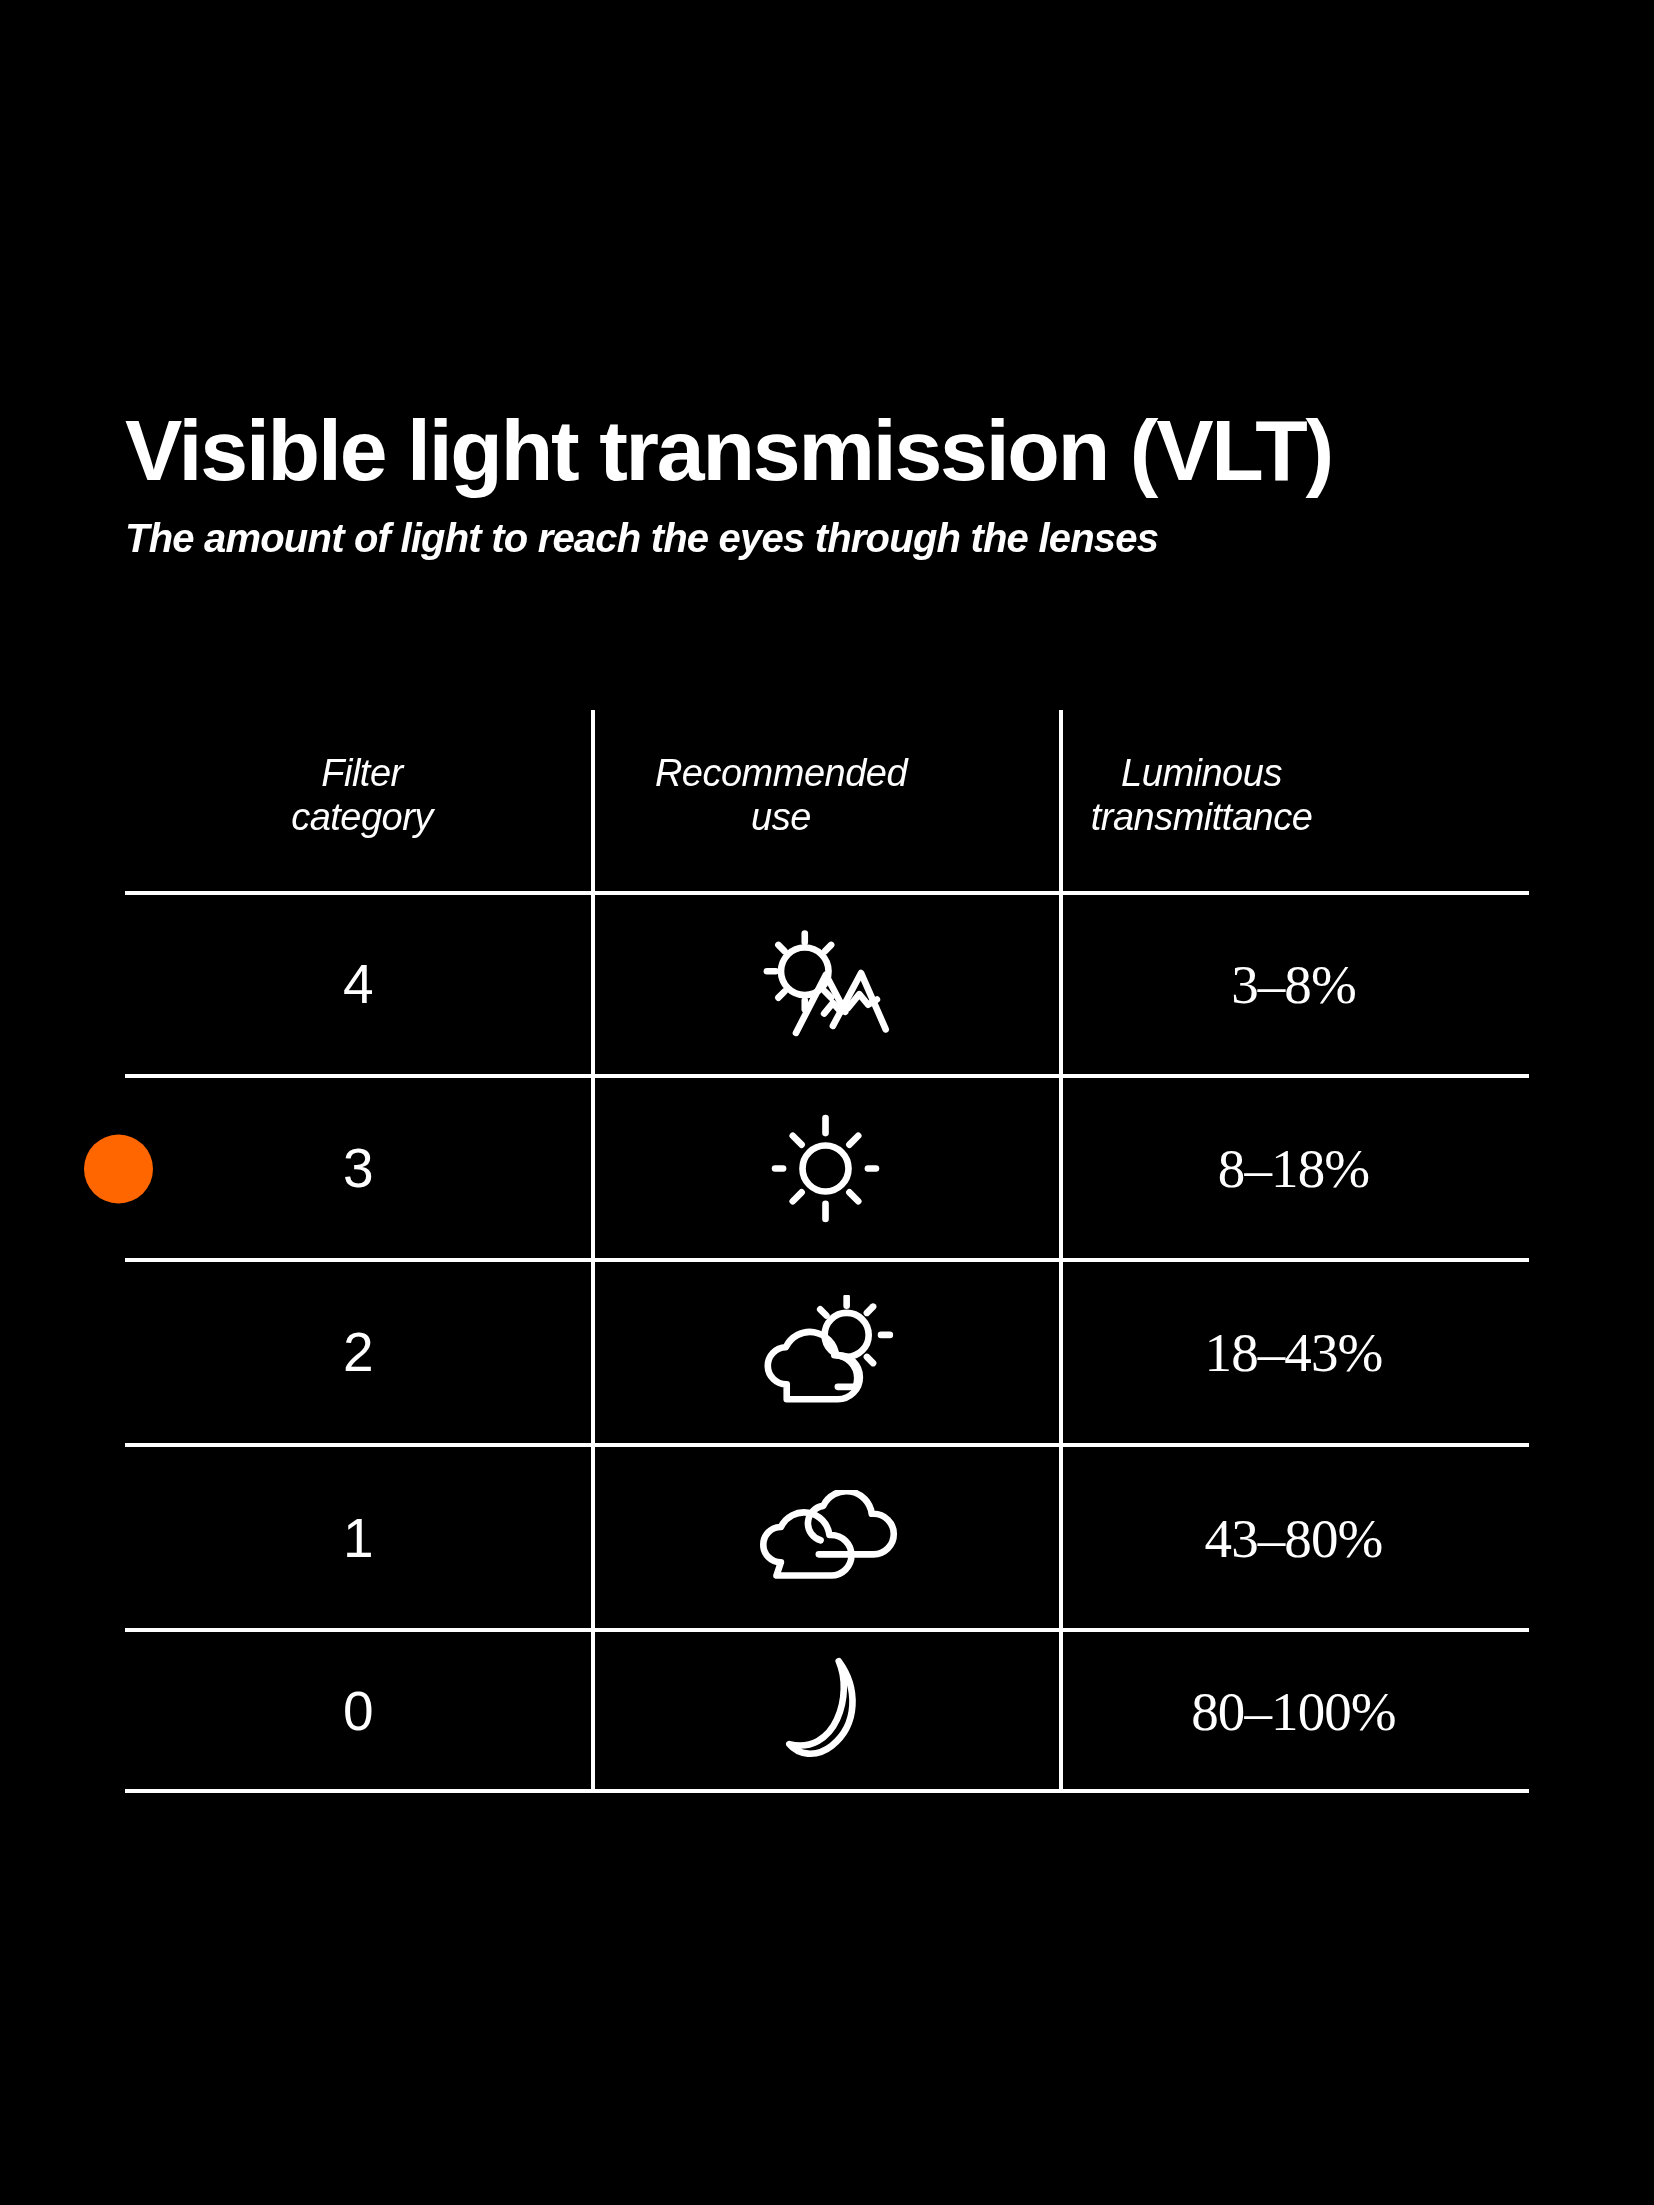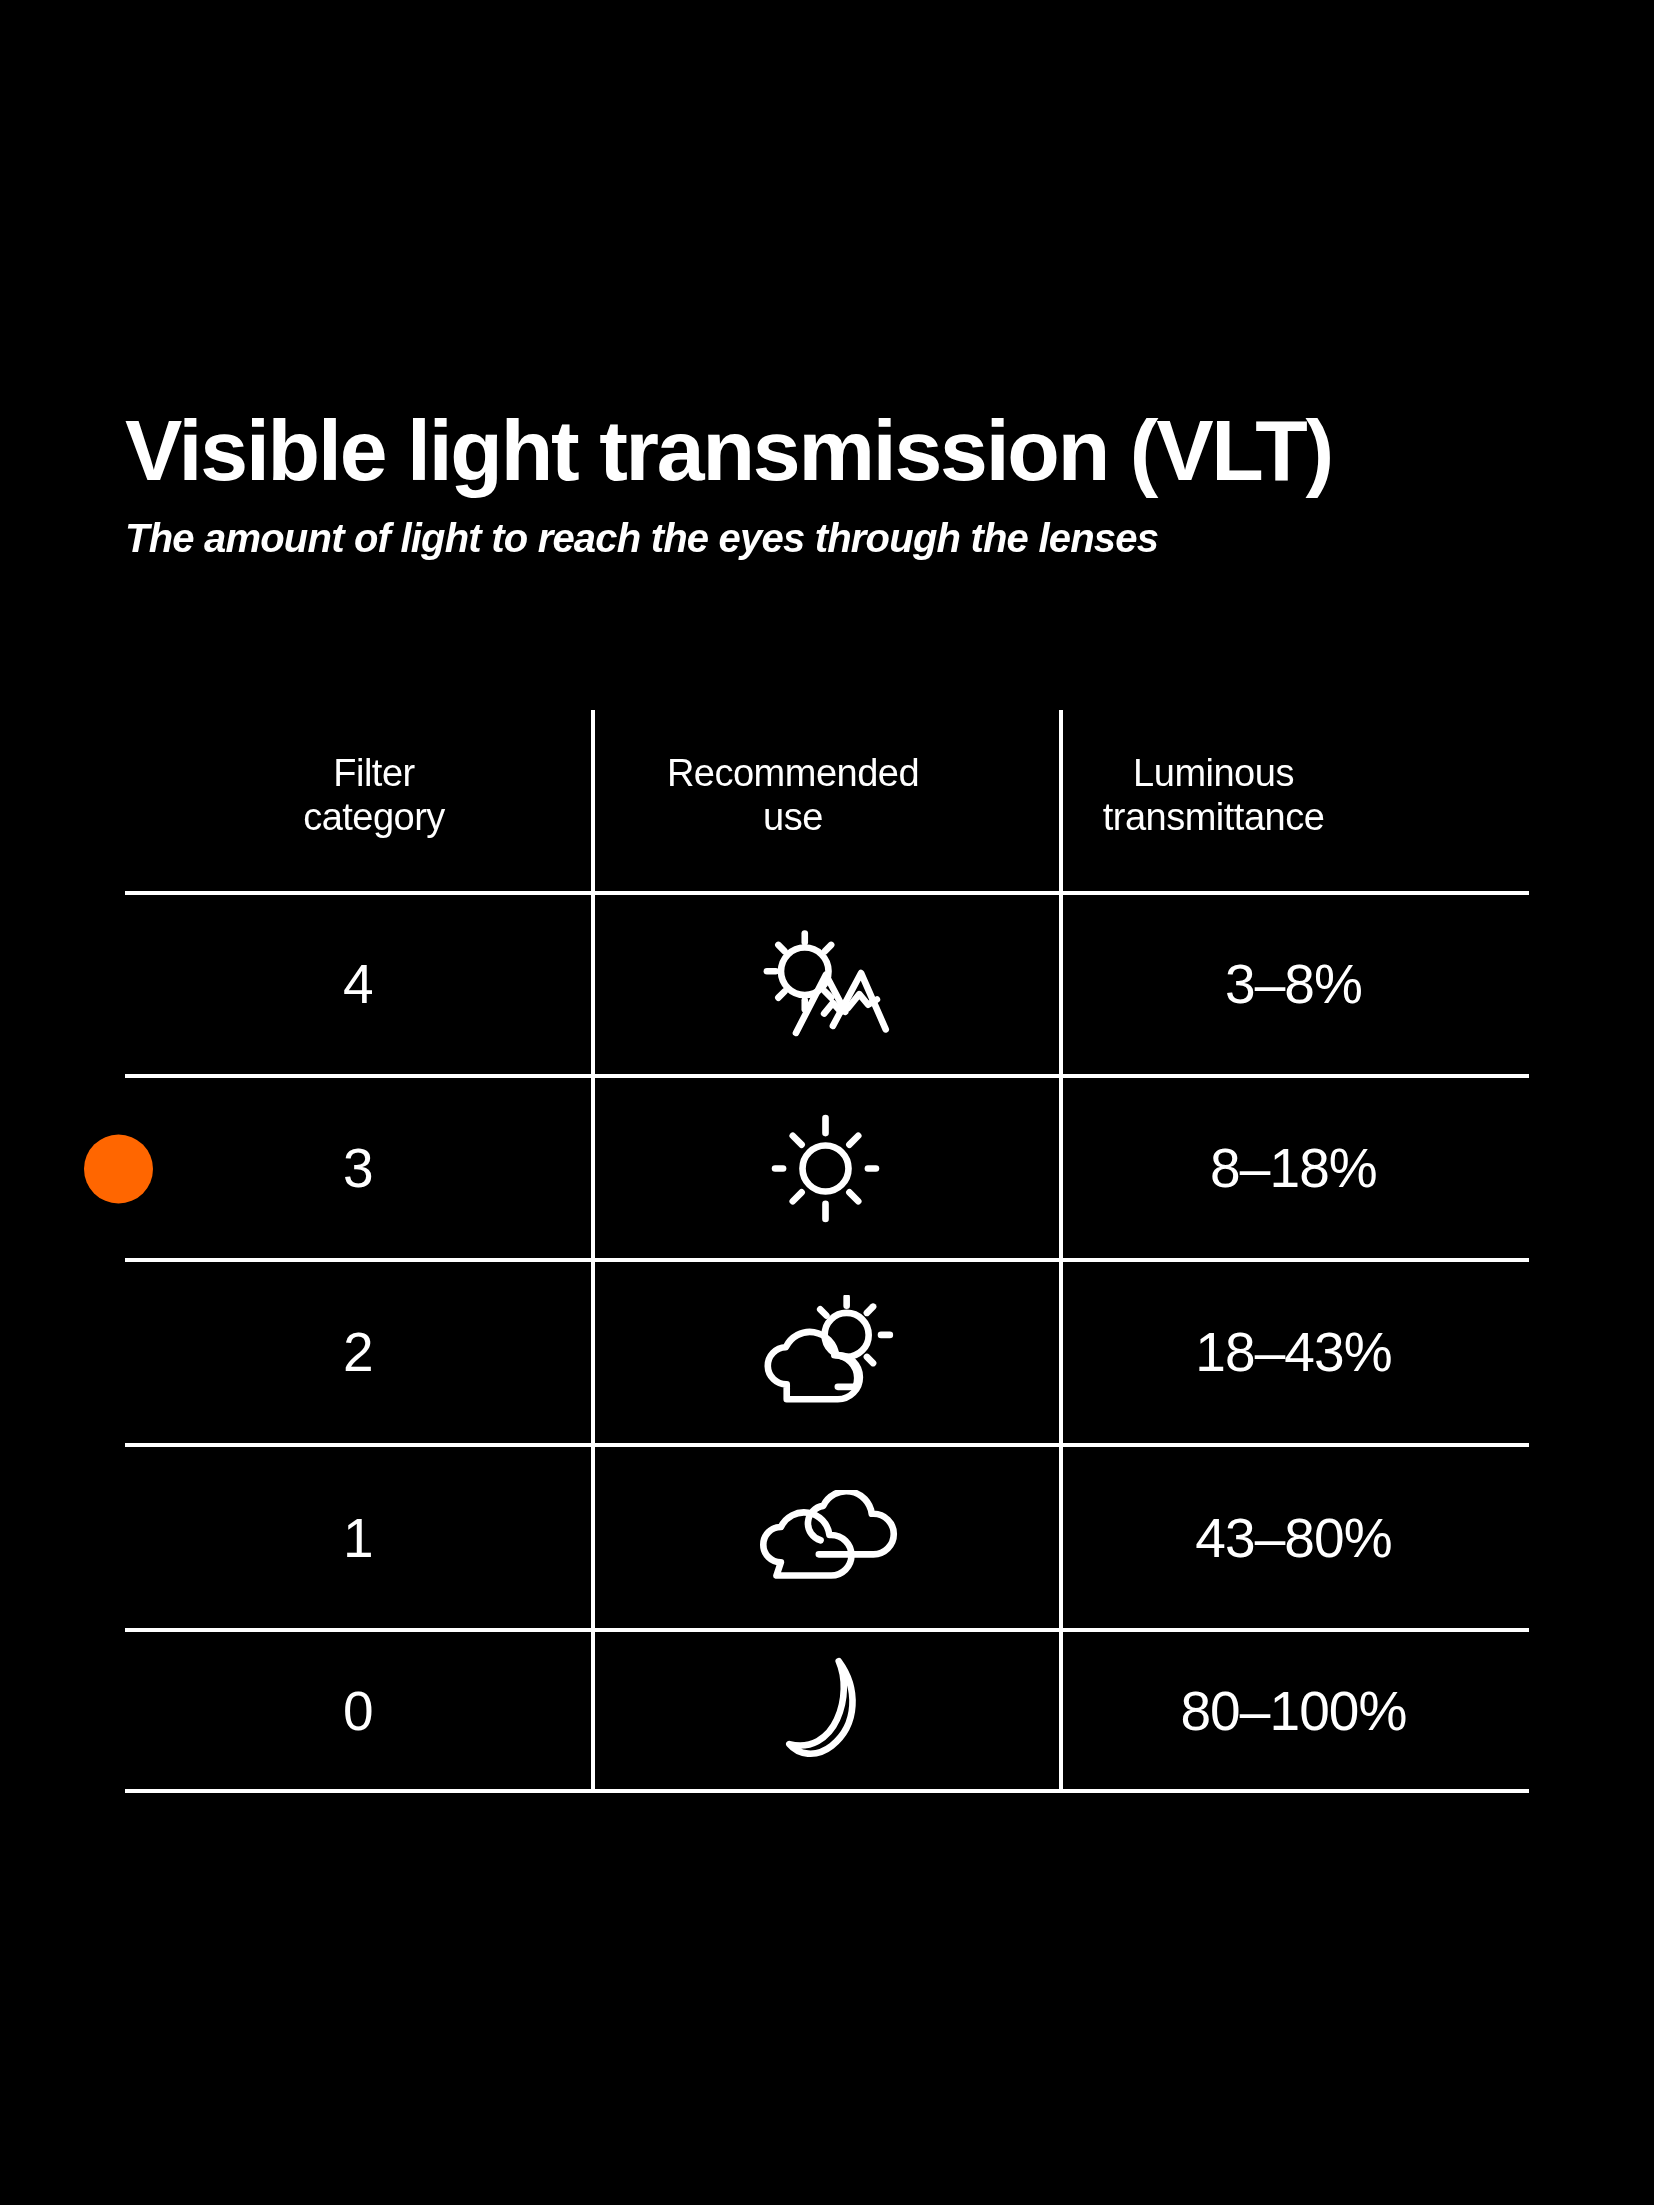--- a/index.html
+++ b/index.html
@@ -82,25 +82,26 @@
   .hrule.h0 { top: 181px; }
   .hrule.h1 { top: 364px; }
   .hrule.h2 { top: 548px; }
   .hrule.h3 { top: 733px; }
   .hrule.h4 { top: 918px; }
   .hrule.h5 { top: 1079px; }
 
   
   .hdr-row {
     position: absolute;
-    left: 16px;
+    left: 4px;
     top: 0;
     width: 1404px;
     height: 181px;
     display: flex;
+    font-style: italic;
   }
   .hdr-cell {
     display: flex;
     align-items: center;
     justify-content: center;
     text-align: center;
     font-size: 38px;
     font-weight: 400;
     line-height: 1.16;
     letter-spacing: -0.5px;
@@ -129,21 +130,21 @@
   .cell {
     display: flex;
     align-items: center;
     justify-content: center;
     height: 100%;
     box-sizing: border-box;
     position: relative;
   }
   .cell.cat  { width: 466px; }
   .cell.icon { width: 468px; }
-  .cell.vlt  { width: 469px; }
+  .cell.vlt  { width: 469px; font-family: Liberation Serif, serif; }
 
   .cat-num {
     font-size: 55px;
     font-weight: 400;
     letter-spacing: -0.4px;
     color: #ffffff;
     line-height: 1;
   }
   .vlt-val {
     font-size: 55px;

